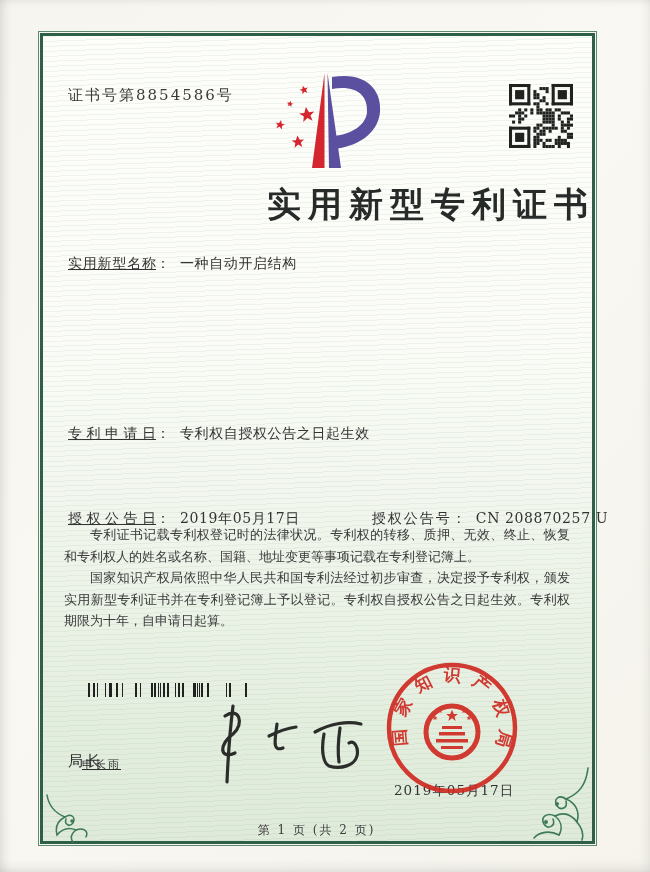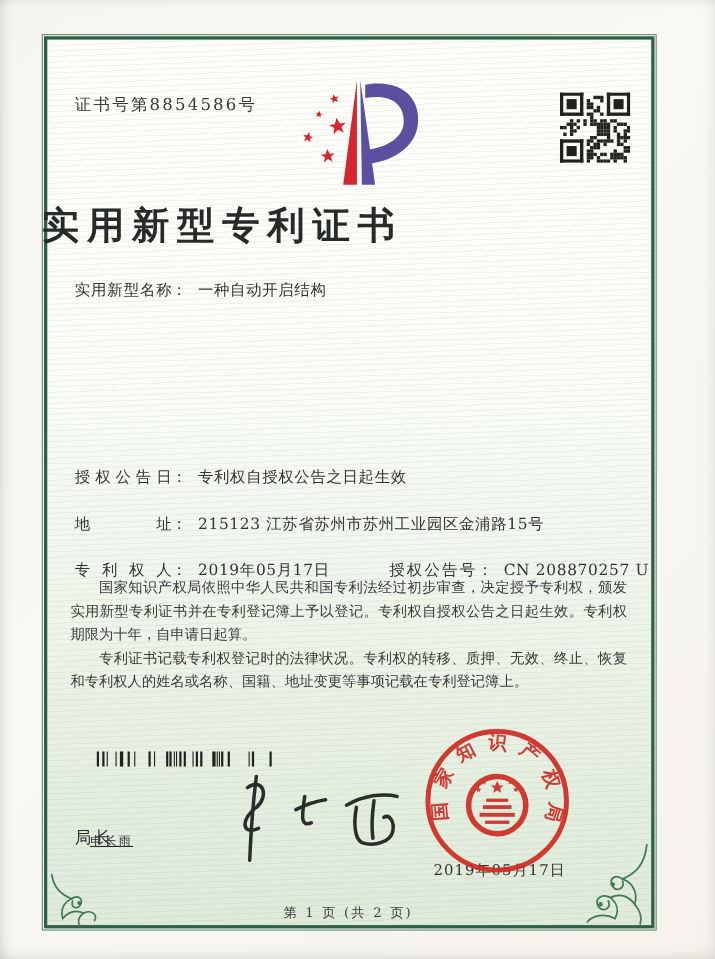--- a/index.html
+++ b/index.html
@@ -14,27 +14,27 @@
   .frame{position:absolute;left:38px;top:31px;width:557px;height:813px;border:1px solid #5d8a6e;pointer-events:none;}
   .frame-inner{
     position:absolute;left:40px;top:33px;width:549px;height:805px;
     border:3px solid #2e5f47;
     background:
       repeating-linear-gradient(178deg, rgba(110,160,120,0.10) 0 1px, rgba(255,255,255,0) 1px 5px),
       linear-gradient(180deg,#fdfdfa 0%,#fbfcf7 38%,#f0f5ec 62%,#e4eedf 85%,#dfeada 100%);
   }
   .txt{position:absolute;color:#2f2f2f;}
   .cert-no{left:68px;top:86px;font-size:15px;letter-spacing:2px;color:#3a3a3a;}
-  .title{left:38px;top:182px;width:557px;text-align:left;font-size:34px;font-weight:600;letter-spacing:7px;color:#262a28;}
+  .title{left:38px;top:182px;width:557px;text-align:right;font-size:34px;font-weight:600;letter-spacing:7px;color:#262a28;}
   
   .frow{position:absolute;left:68px;font-size:14px;color:#333;white-space:nowrap;}
-  .flabel{display:inline-block;width:88px;text-align:justify;text-align-last:justify;vertical-align:bottom;}
+  .flabel{display:inline-block;width:88px;text-align:justify;text-align-last:justify;vertical-align:bottom;text-decoration:underline;}
   .fcolon{display:inline-block;margin-right:10px;}
   .fval{letter-spacing:0.6px;text-align:right;}
-  .grant-group{margin-left:54px;}
+  .grant-group{margin-left:72px;}
   .grant-label{letter-spacing:2px;}
   
   .body-text{left:64px;top:524px;width:506px;font-size:13px;line-height:21.6px;text-align:justify;color:#3a3a3a;}
   .body-text p{margin:0;text-indent:2em;}
   .director-title{left:68px;top:728px;font-size:15px;letter-spacing:3px;font-family:Liberation Mono, monospace;color:#2c2c2c;margin-top:24px;}
   .director-name{left:82px;top:757px;font-size:11px;letter-spacing:2px;font-family:"DejaVu Sans","Liberation Sans",sans-serif;color:#2c2c2c;text-decoration:underline;}
   .seal-date{left:394px;top:782px;font-size:13.5px;letter-spacing:1px;color:#333;z-index:1;}
   .footer-page{left:38px;top:822px;width:557px;text-align:center;font-size:12px;letter-spacing:2px;color:#3c3c3c;}
   .abs{position:absolute;}
   .seal-svg{left:384px;top:660px;z-index:2;opacity:.92;}
@@ -206,32 +206,29 @@
       <rect x="6" y="14" width="1" height="7" fill="#1f221f"></rect>
       <rect x="2" y="16" width="3" height="3" fill="#1f221f"></rect>
     </svg>
 
   <div class="txt title">实用新型专利证书</div>
 
   <div class="frow" style="top:255px">
     <span class="flabel">实用新型名称</span><span class="fcolon">：</span><span class="fval">一种自动开启结构</span>
   </div>
   <div class="frow" style="top:425px">
-    <span class="flabel">授权公告日</span><span class="fcolon">：</span><span class="fval">专利权自授权公告之日起生效</span>
-  </div>
-  <div class="frow" style="top:468px">
-    <span class="flabel">地址</span><span class="fcolon">：</span><span class="fval">215123 江苏省苏州市苏州工业园区金浦路15号</span>
+    <span class="flabel">专利申请日</span><span class="fcolon">：</span><span class="fval">专利权自授权公告之日起生效</span>
   </div>
   <div class="frow" style="top:510px">
-    <span class="flabel">专利权人</span><span class="fcolon">：</span><span class="fval">2019年05月17日</span><span class="grant-group"><span class="grant-label">授权公告号</span><span class="fcolon">：</span><span class="fval">CN 208870257 U</span></span>
+    <span class="flabel">授权公告日</span><span class="fcolon">：</span><span class="fval">2019年05月17日</span><span class="grant-group"><span class="grant-label">授权公告号</span><span class="fcolon">：</span><span class="fval">CN 208870257 U</span></span>
   </div>
 
   <div class="txt body-text">
+    <p>专利证书记载专利权登记时的法律状况。专利权的转移、质押、无效、终止、恢复和专利权人的姓名或名称、国籍、地址变更等事项记载在专利登记簿上。</p>
     <p>国家知识产权局依照中华人民共和国专利法经过初步审查，决定授予专利权，颁发实用新型专利证书并在专利登记簿上予以登记。专利权自授权公告之日起生效。专利权期限为十年，自申请日起算。</p>
-    <p>专利证书记载专利权登记时的法律状况。专利权的转移、质押、无效、终止、恢复和专利权人的姓名或名称、国籍、地址变更等事项记载在专利登记簿上。</p>
   </div>
 
   <svg class="abs barcode-svg" id="barcode" width="165" height="14" viewBox="0 0 165 14">
       <rect x="3" y="0" width="2" height="14" fill="#1f221f"></rect>
       <rect x="8" y="0" width="2" height="14" fill="#1f221f"></rect>
       <rect x="12" y="0" width="1" height="14" fill="#1f221f"></rect>
       <rect x="20" y="0" width="1" height="14" fill="#1f221f"></rect>
       <rect x="24" y="0" width="3" height="14" fill="#1f221f"></rect>
       <rect x="31" y="0" width="2" height="14" fill="#1f221f"></rect>
       <rect x="37" y="0" width="1" height="14" fill="#1f221f"></rect>

